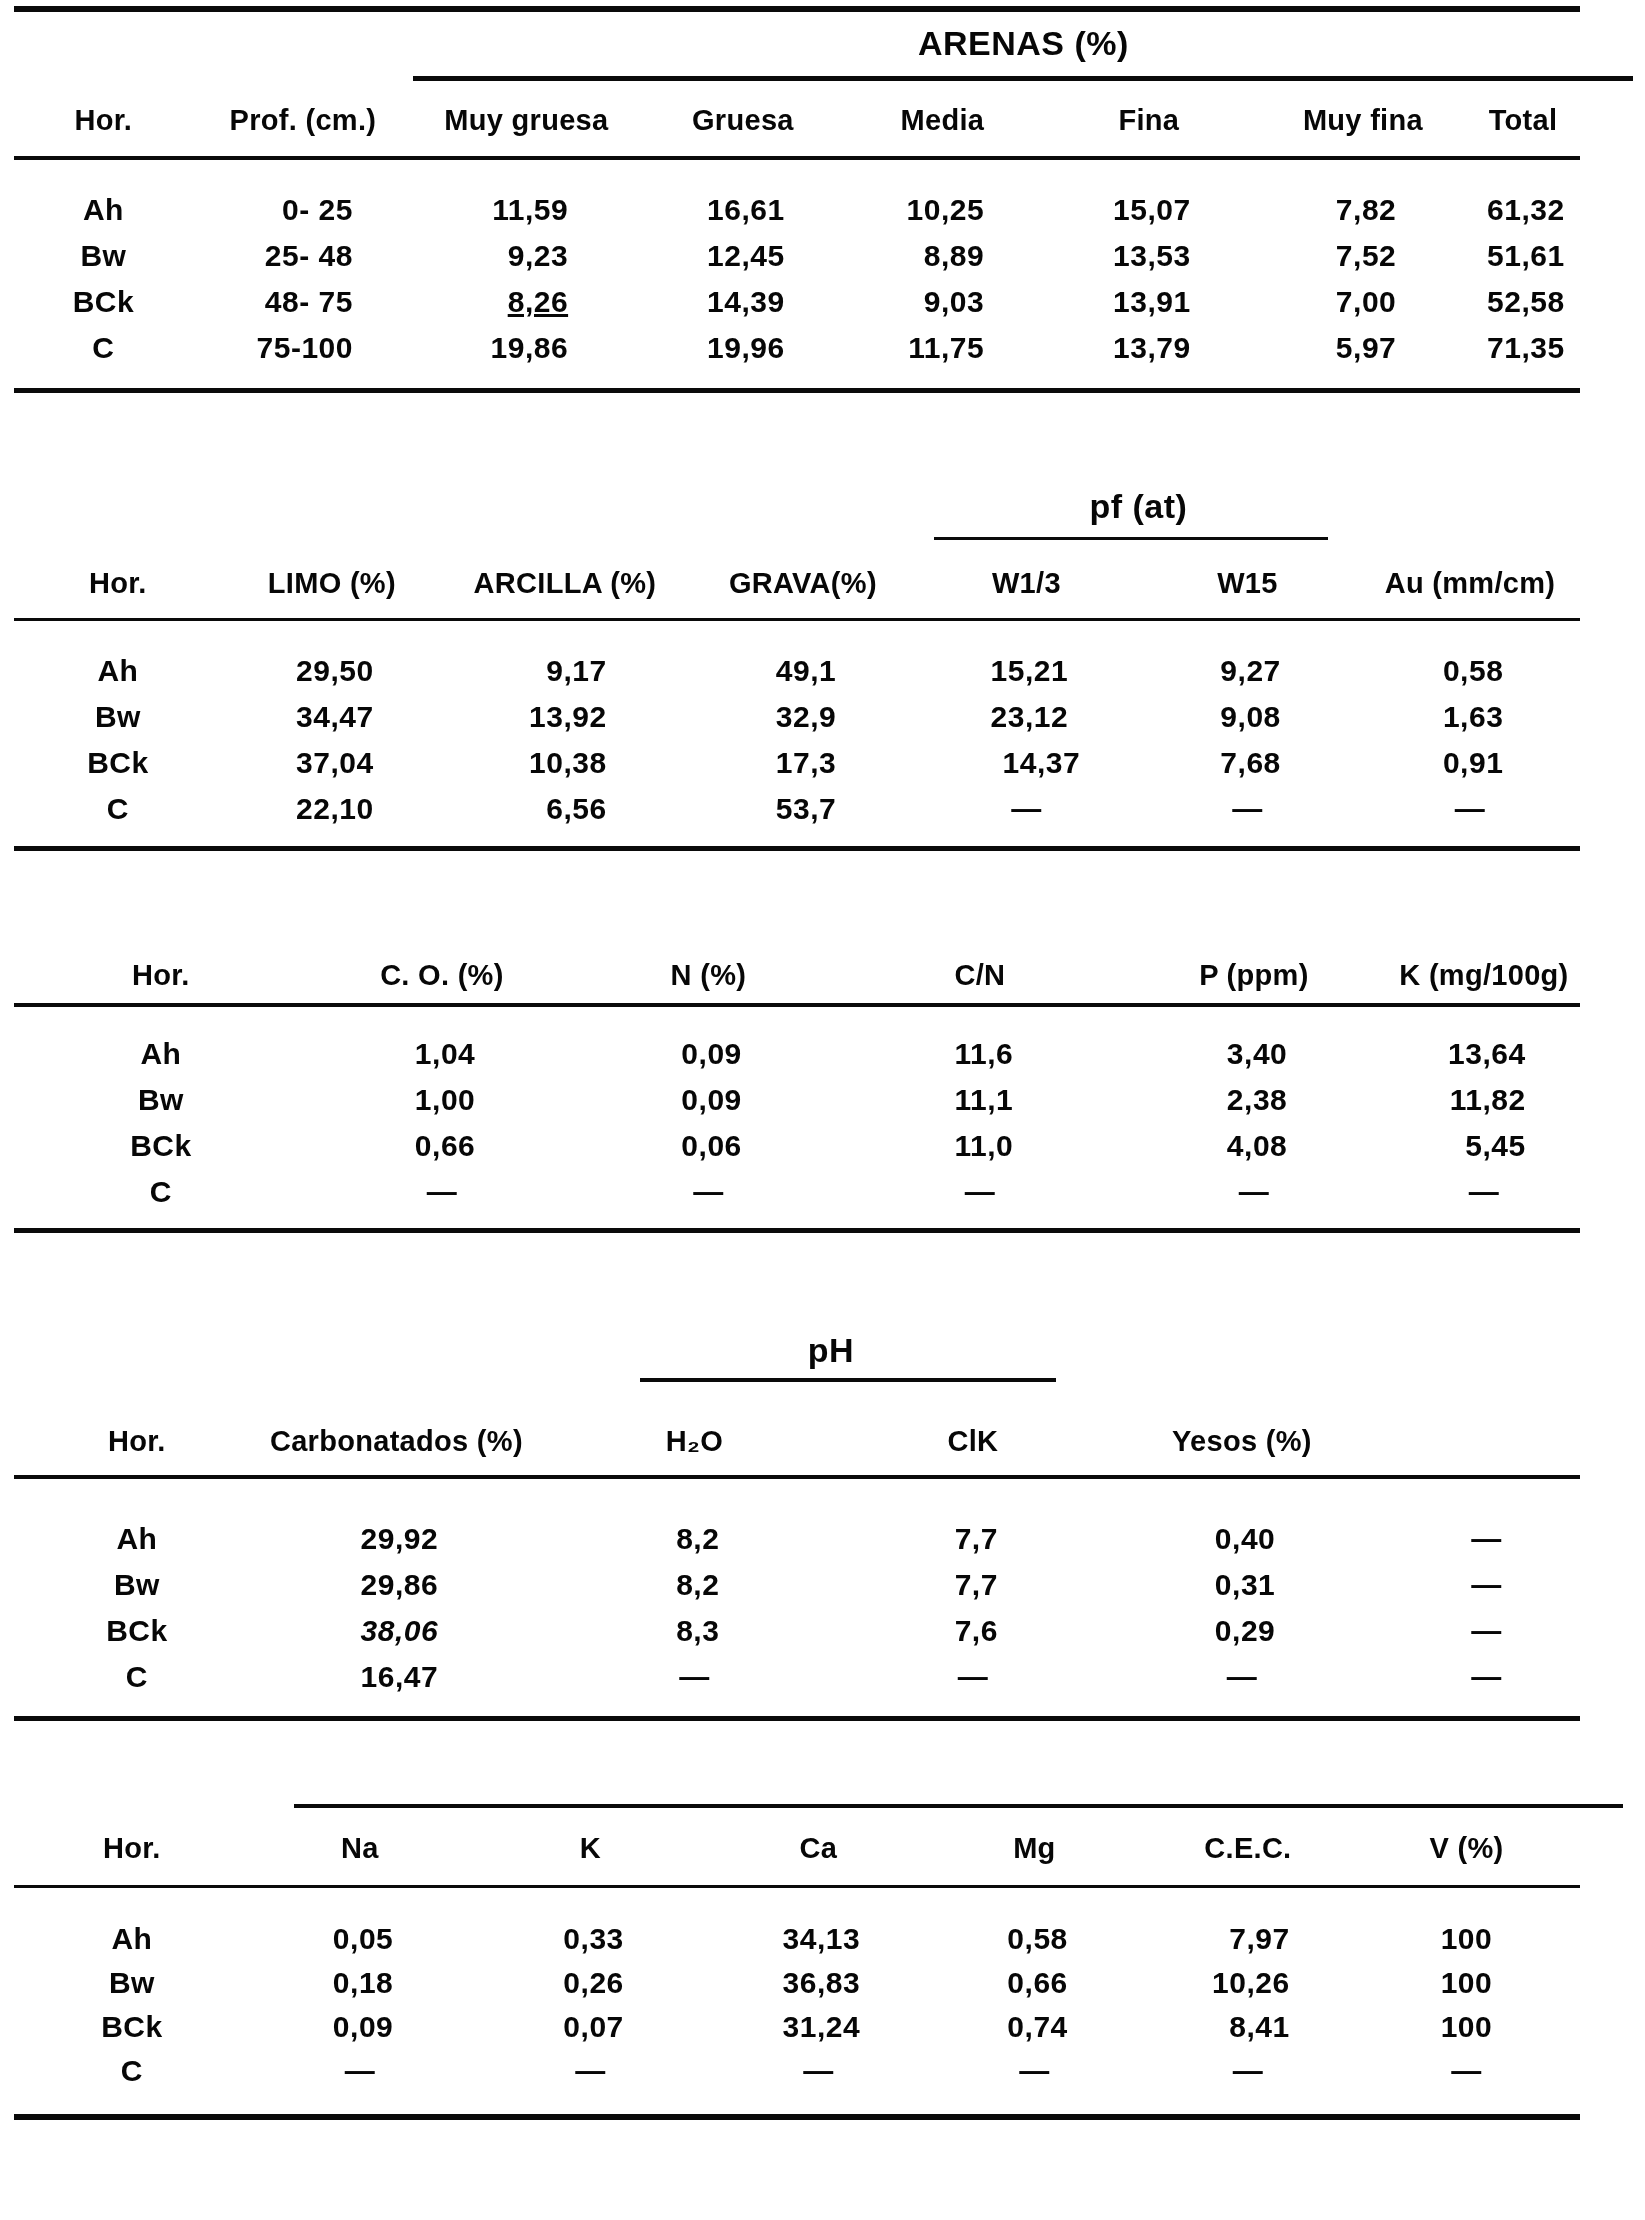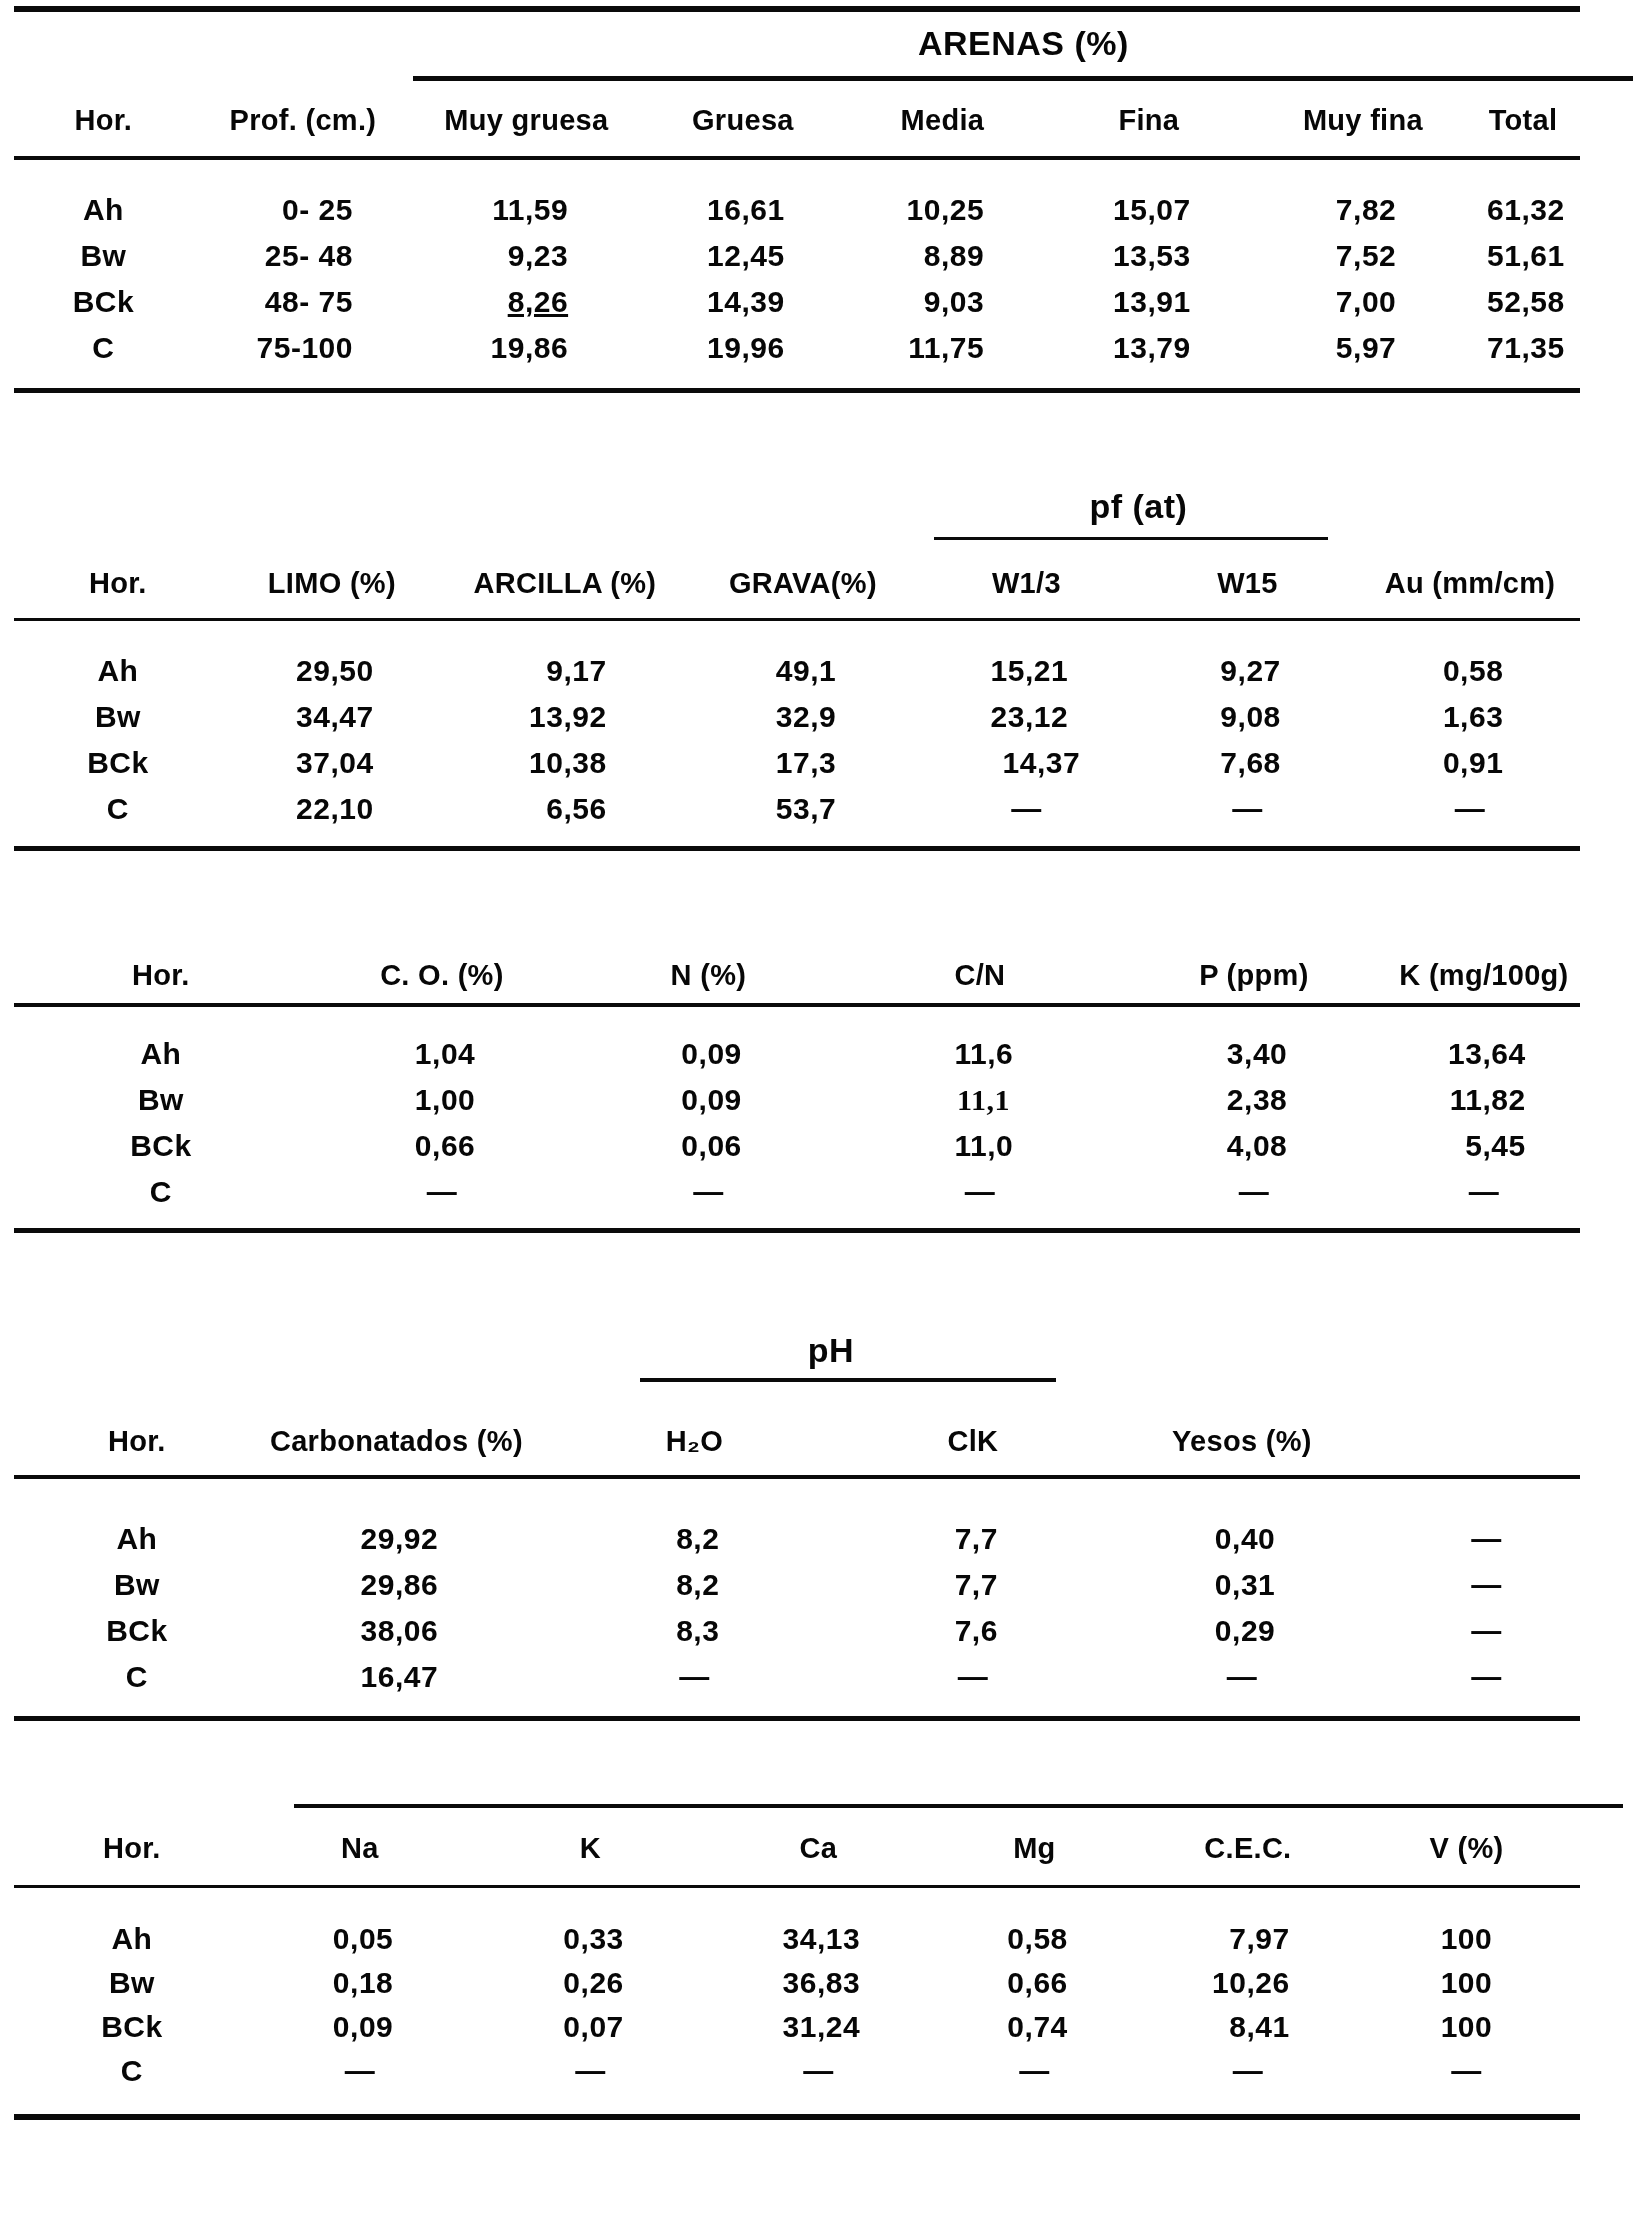--- a/index.html
+++ b/index.html
@@ -244,21 +244,21 @@
           <div class="tcell"><span class="num" style="min-width: 4ch;">1,04</span></div>
           <div class="tcell"><span class="num" style="min-width: 4ch;">0,09</span></div>
           <div class="tcell"><span class="num" style="min-width: 4ch;">11,6</span></div>
           <div class="tcell"><span class="num" style="min-width: 4ch;">3,40</span></div>
           <div class="tcell"><span class="num" style="min-width: 5ch;">13,64</span></div>
         </div>
         <div class="grow trow cols-t3">
           <div class="tcell">Bw</div>
           <div class="tcell"><span class="num" style="min-width: 4ch;">1,00</span></div>
           <div class="tcell"><span class="num" style="min-width: 4ch;">0,09</span></div>
-          <div class="tcell"><span class="num" style="min-width: 4ch; font-family: Liberation Serif, serif;">11,1</span></div>
+          <div class="tcell"><span class="num" style="min-width: 4ch;">11,1</span></div>
           <div class="tcell"><span class="num" style="min-width: 4ch;">2,38</span></div>
           <div class="tcell"><span class="num" style="min-width: 5ch;">11,82</span></div>
         </div>
         <div class="grow trow cols-t3">
           <div class="tcell">BCk</div>
           <div class="tcell"><span class="num" style="min-width: 4ch;">0,66</span></div>
           <div class="tcell"><span class="num" style="min-width: 4ch;">0,06</span></div>
           <div class="tcell"><span class="num" style="min-width: 4ch;">11,0</span></div>
           <div class="tcell"><span class="num" style="min-width: 4ch;">4,08</span></div>
           <div class="tcell"><span class="num" style="min-width: 5ch;">5,45</span></div>
@@ -298,21 +298,21 @@
         <div class="grow trow cols-t4">
           <div class="tcell">Bw</div>
           <div class="tcell"><span class="num" style="min-width: 5ch;">29,86</span></div>
           <div class="tcell"><span class="num" style="min-width: 3ch;">8,2</span></div>
           <div class="tcell"><span class="num" style="min-width: 3ch;">7,7</span></div>
           <div class="tcell"><span class="num" style="min-width: 4ch;">0,31</span></div>
           <div class="tcell dash">—</div>
         </div>
         <div class="grow trow cols-t4">
           <div class="tcell">BCk</div>
-          <div class="tcell"><span class="num" style="min-width: 5ch;">38,06</span></div>
+          <div class="tcell"><span class="num" style="min-width: 5ch; font-style: italic;">38,06</span></div>
           <div class="tcell"><span class="num" style="min-width: 3ch;">8,3</span></div>
           <div class="tcell"><span class="num" style="min-width: 3ch;">7,6</span></div>
           <div class="tcell"><span class="num" style="min-width: 4ch;">0,29</span></div>
           <div class="tcell dash">—</div>
         </div>
         <div class="grow trow cols-t4">
           <div class="tcell">C</div>
           <div class="tcell"><span class="num" style="min-width: 5ch;">16,47</span></div>
           <div class="tcell dash">—</div>
           <div class="tcell dash">—</div>

